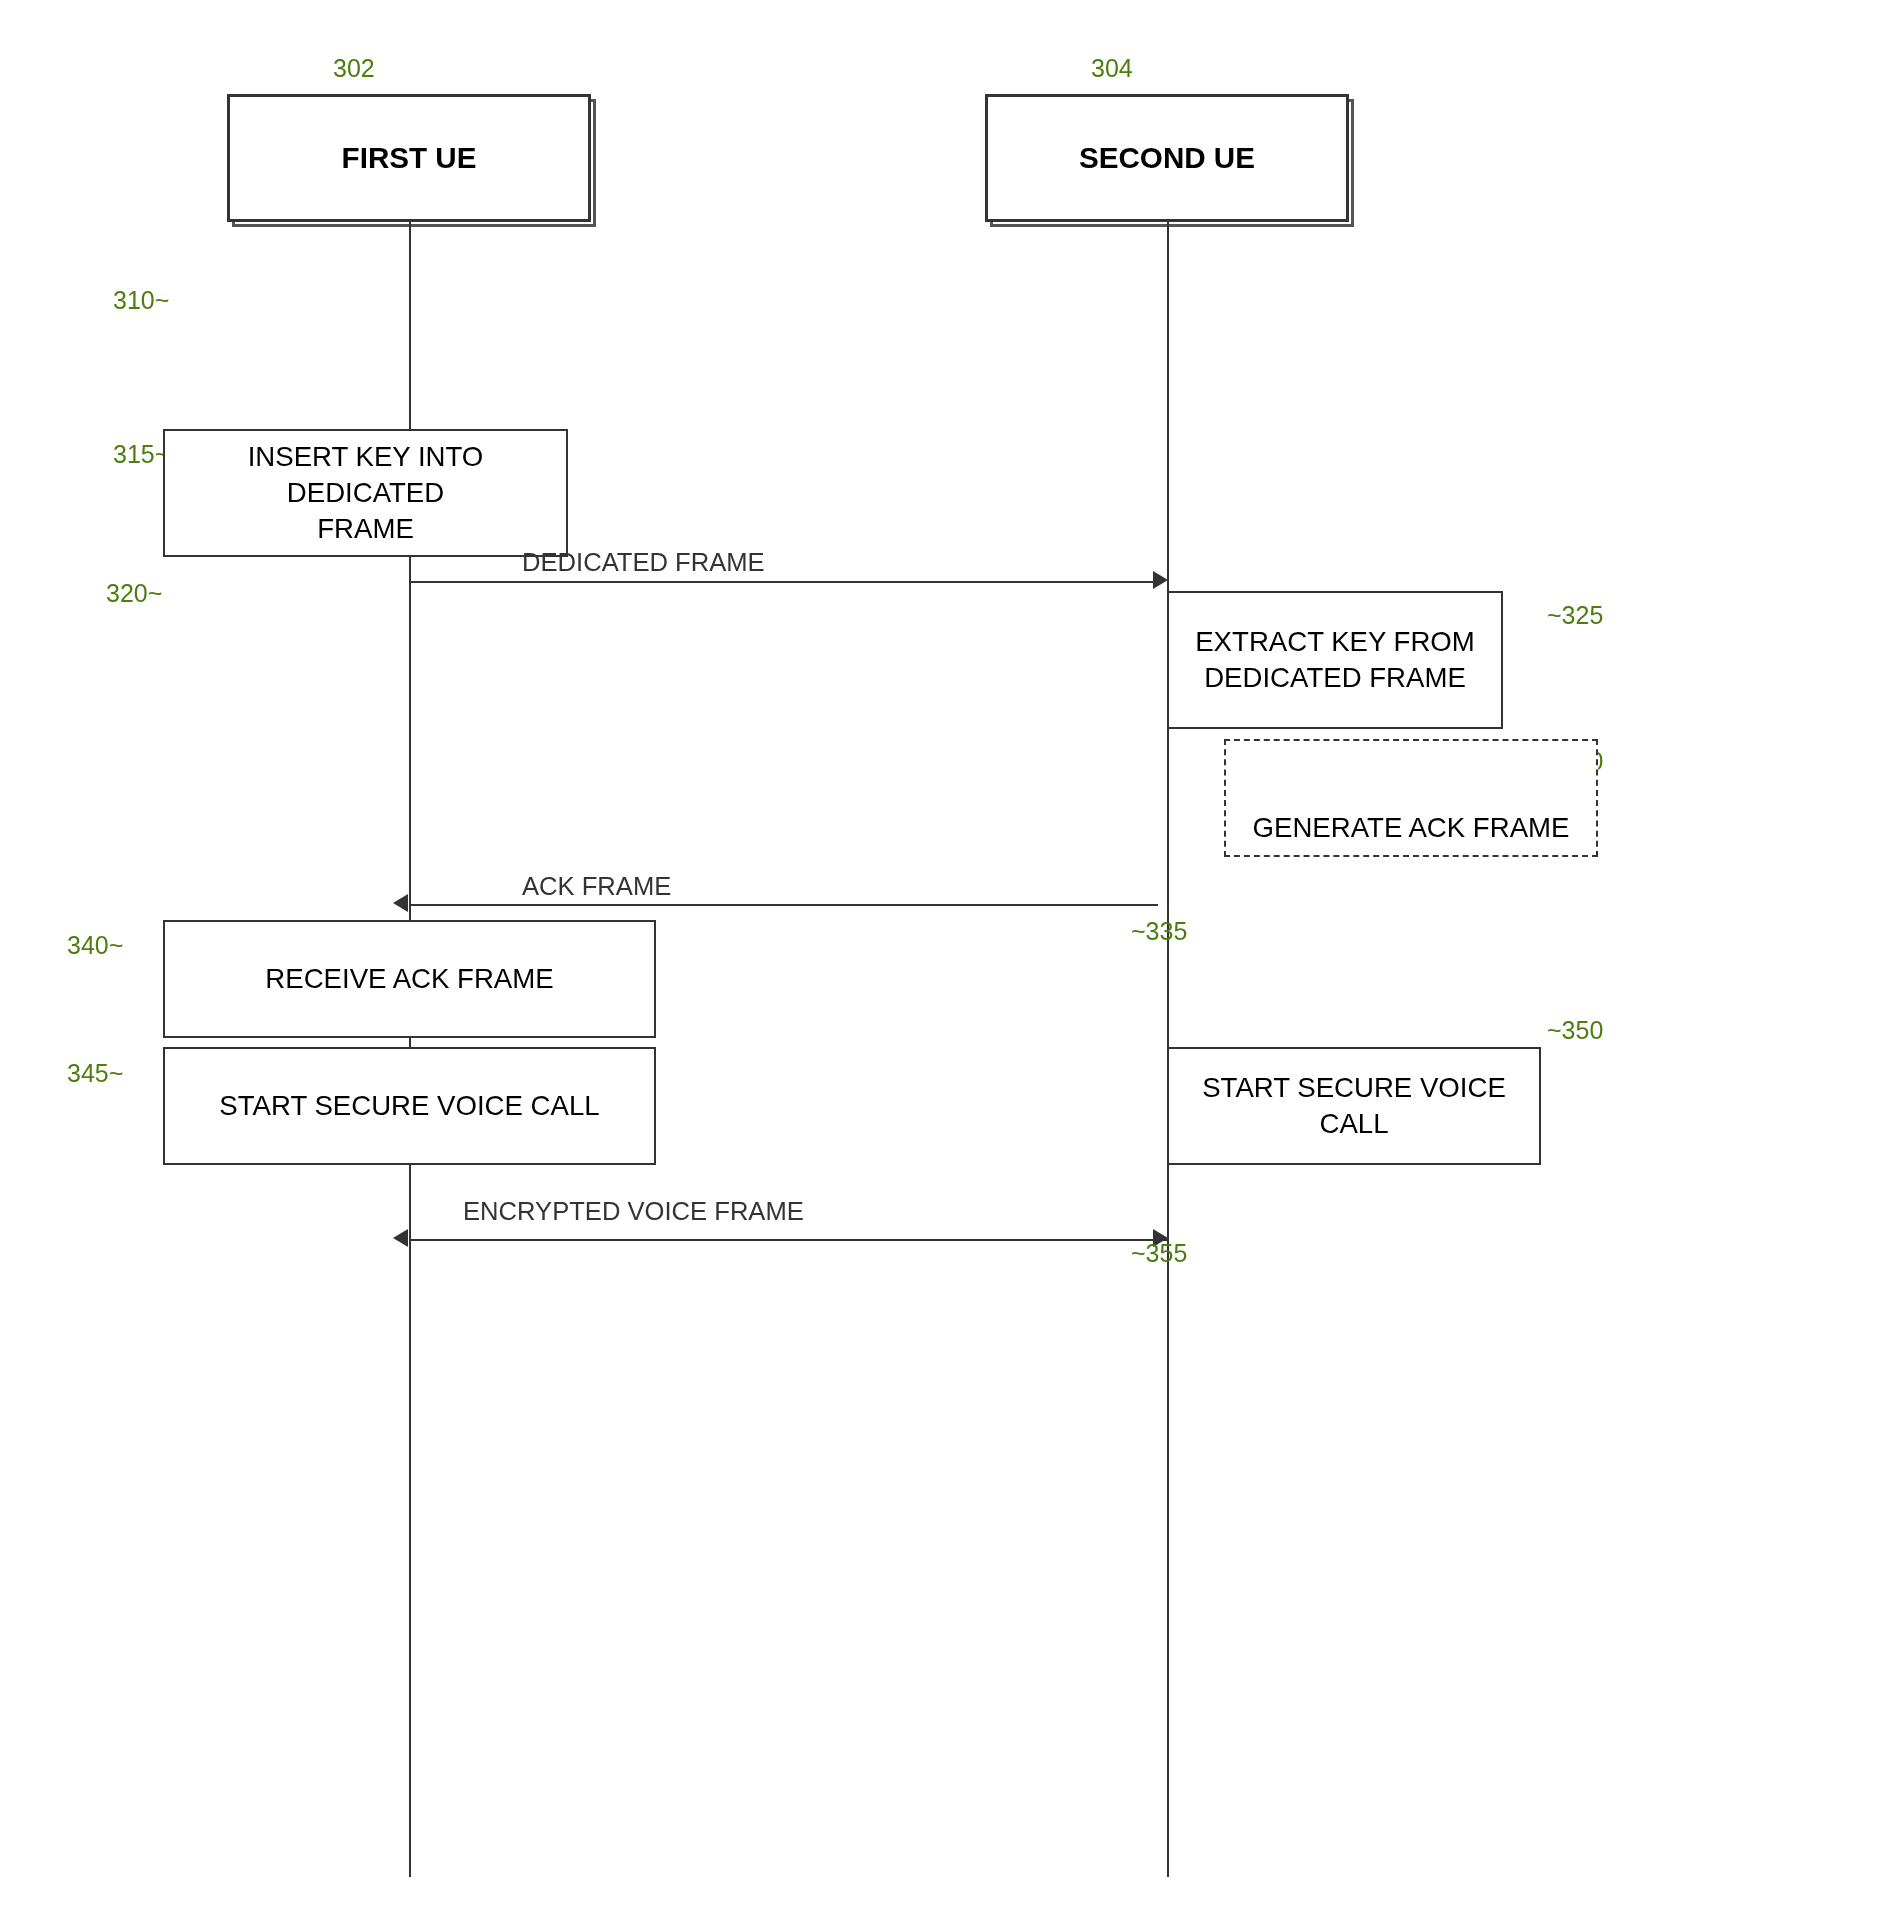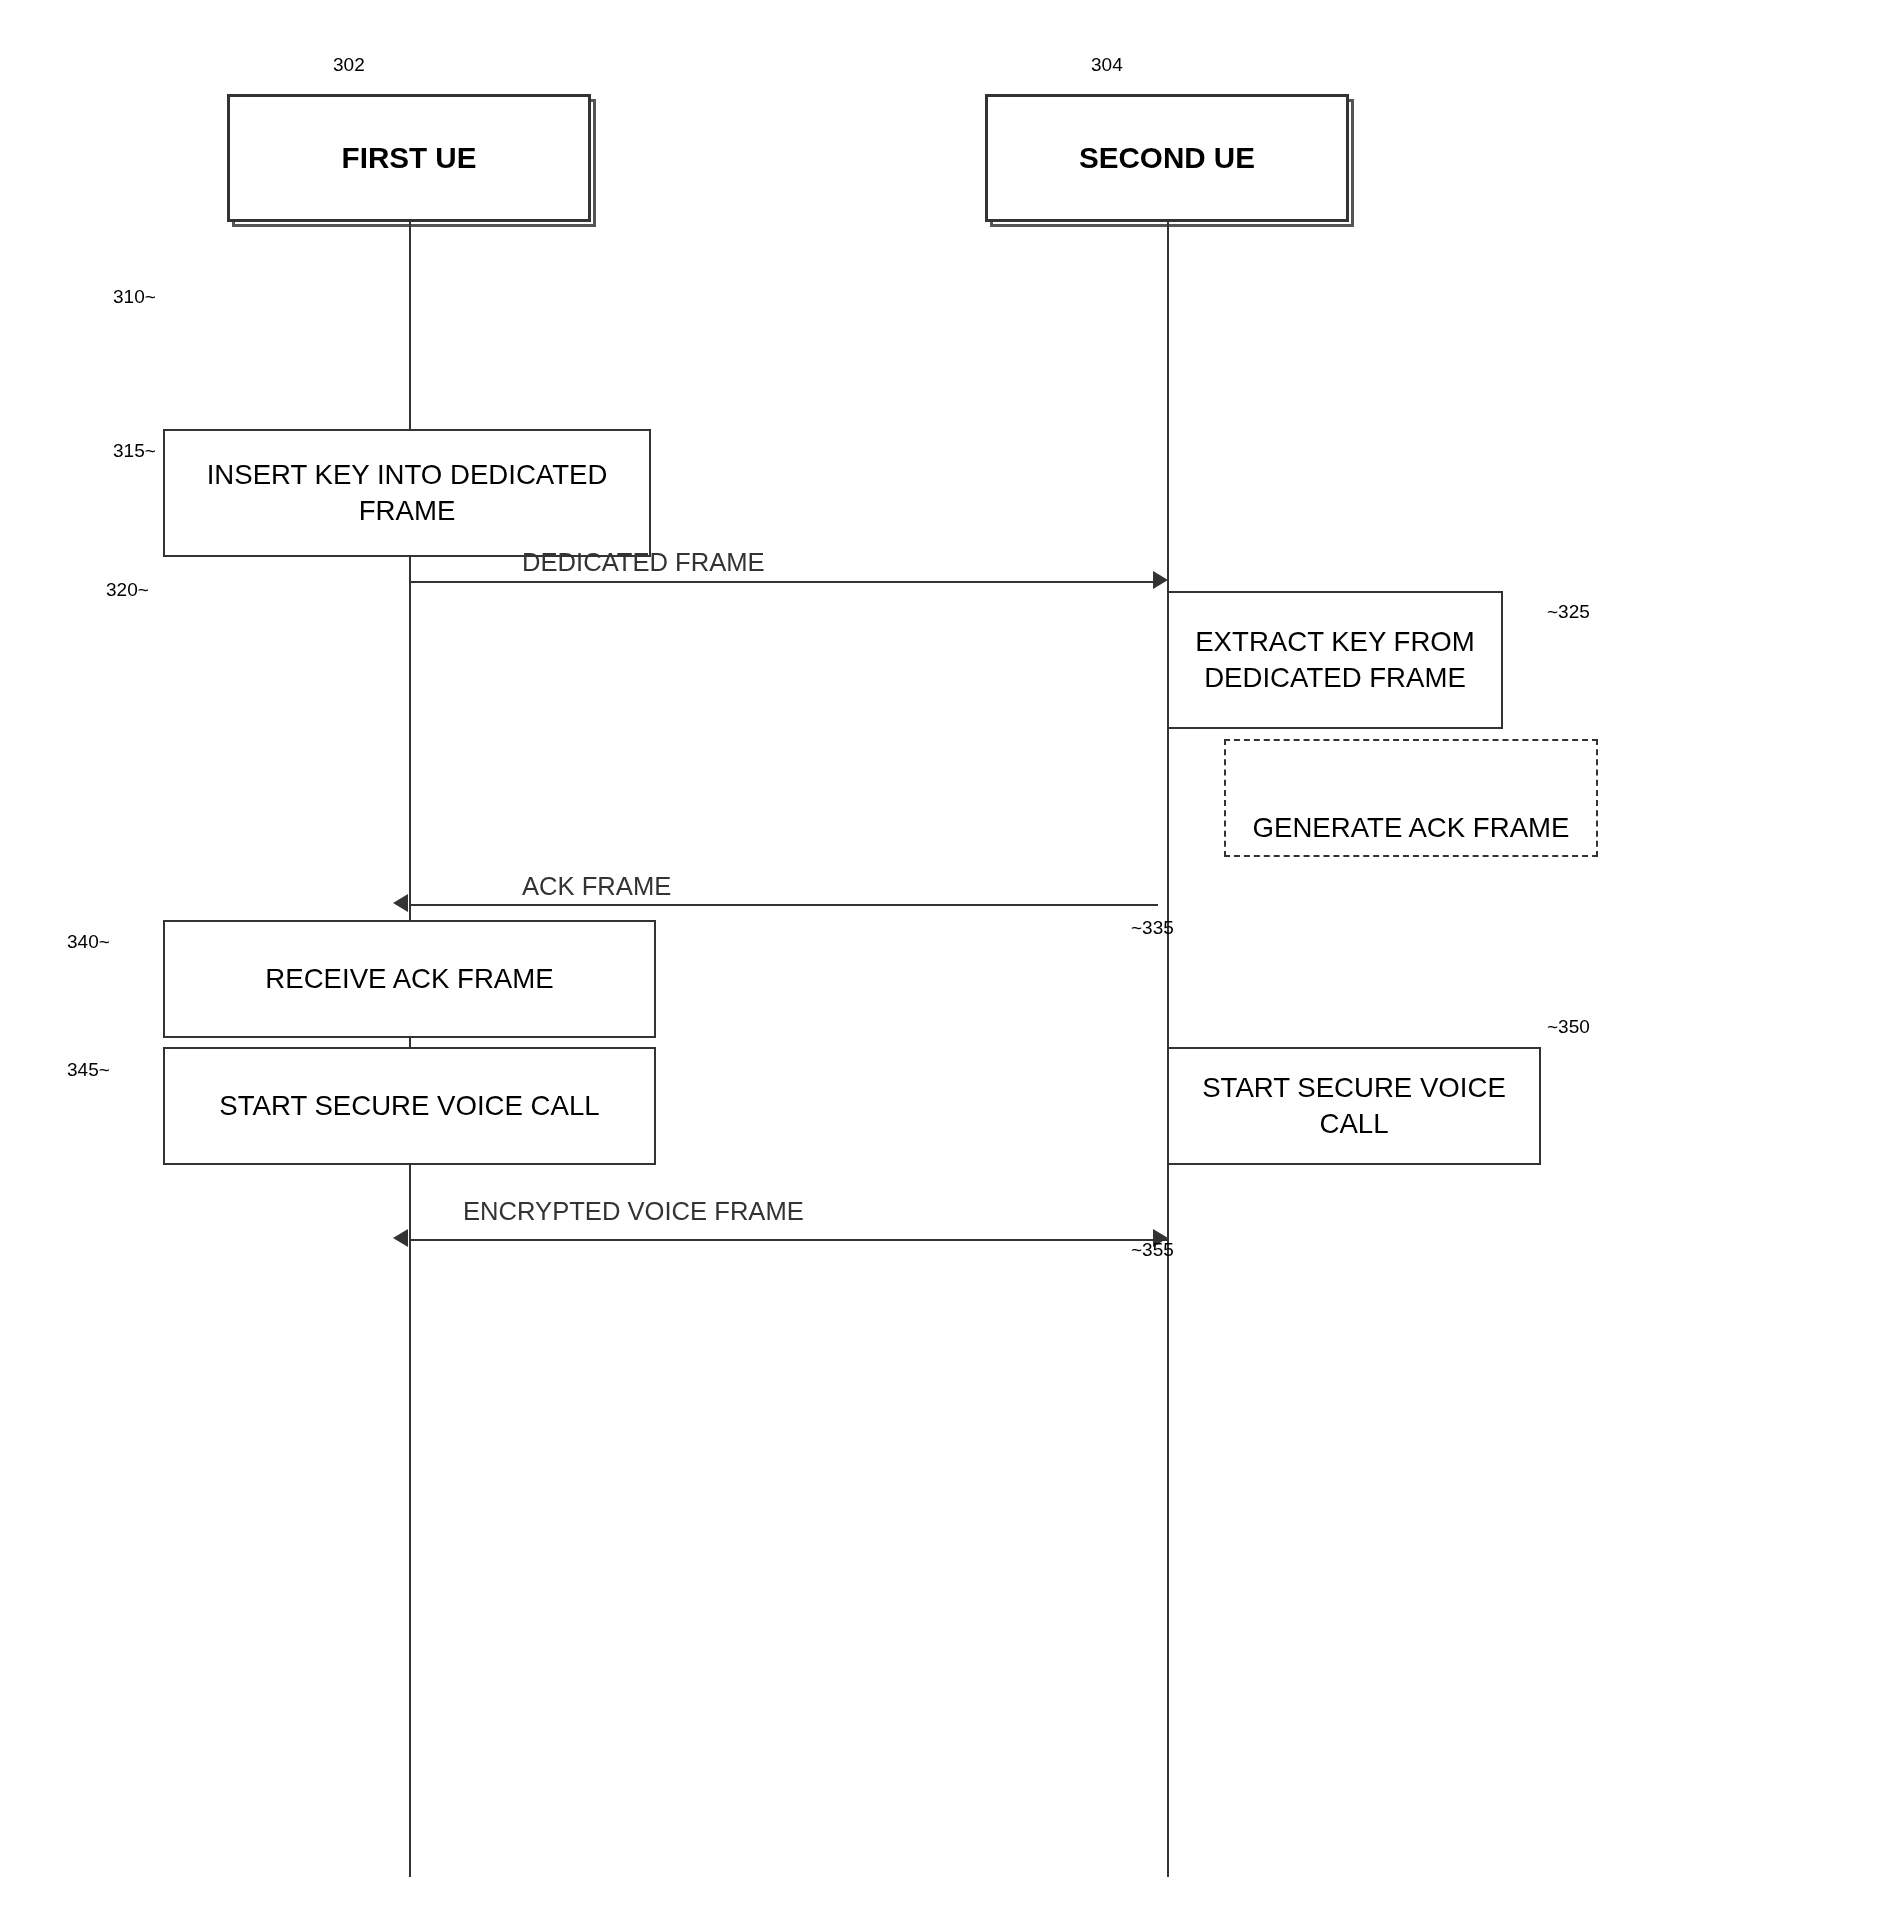--- a/index.html
+++ b/index.html
@@ -87,22 +87,22 @@
       width: 0;
       height: 0;
       border-top: 9.9px solid transparent;
       border-bottom: 9.9px solid transparent;
       border-right: 15.8px solid #333;
     }
 
     
     .ref-num {
       position: absolute;
-      font-size: 19px;
-      color: #000000;
+      font-size: 25px;
+      color: #4d7c0f;
     }
 
     
     .box-dashed {
       border-style: dashed;
     }
   </style>
 </head>
 <body>
 
@@ -120,21 +120,21 @@
     <span>SECOND UE</span>
   </div>
 
   <div class="lifeline" style="left: 409px; top: 222px; height: 1655px;"></div>
 
   <div class="lifeline" style="left: 1167px; top: 222px; height: 1655px;"></div>
 
   <div class="ref-num" style="left: 113px; top: 286px;">310~</div>
 
   <div class="ref-num" style="left: 113px; top: 440px;">315~</div>
-  <div class="box" style="left: 163px; top: 429px; width: 488px; height: 128px;">
+  <div class="box" style="left: 163px; top: 429px; width: 405px; height: 128px;">
     <span>INSERT KEY INTO DEDICATED<br>FRAME</span>
   </div>
 
   <div class="ref-num" style="left: 106px; top: 579px;">320~</div>
   <div class="arrow-label" style="left: 522px; top: 548px;">DEDICATED FRAME</div>
   <div class="arrow-line" style="left: 409px; top: 581px; width: 749px;"></div>
   <div class="arrowhead-right" style="left: 1153px; top: 571px;"></div>
 
   <div class="ref-num" style="left: 1547px; top: 601px;">~325</div>
   <div class="box" style="left: 1167px; top: 591px; width: 336px; height: 138px;">

